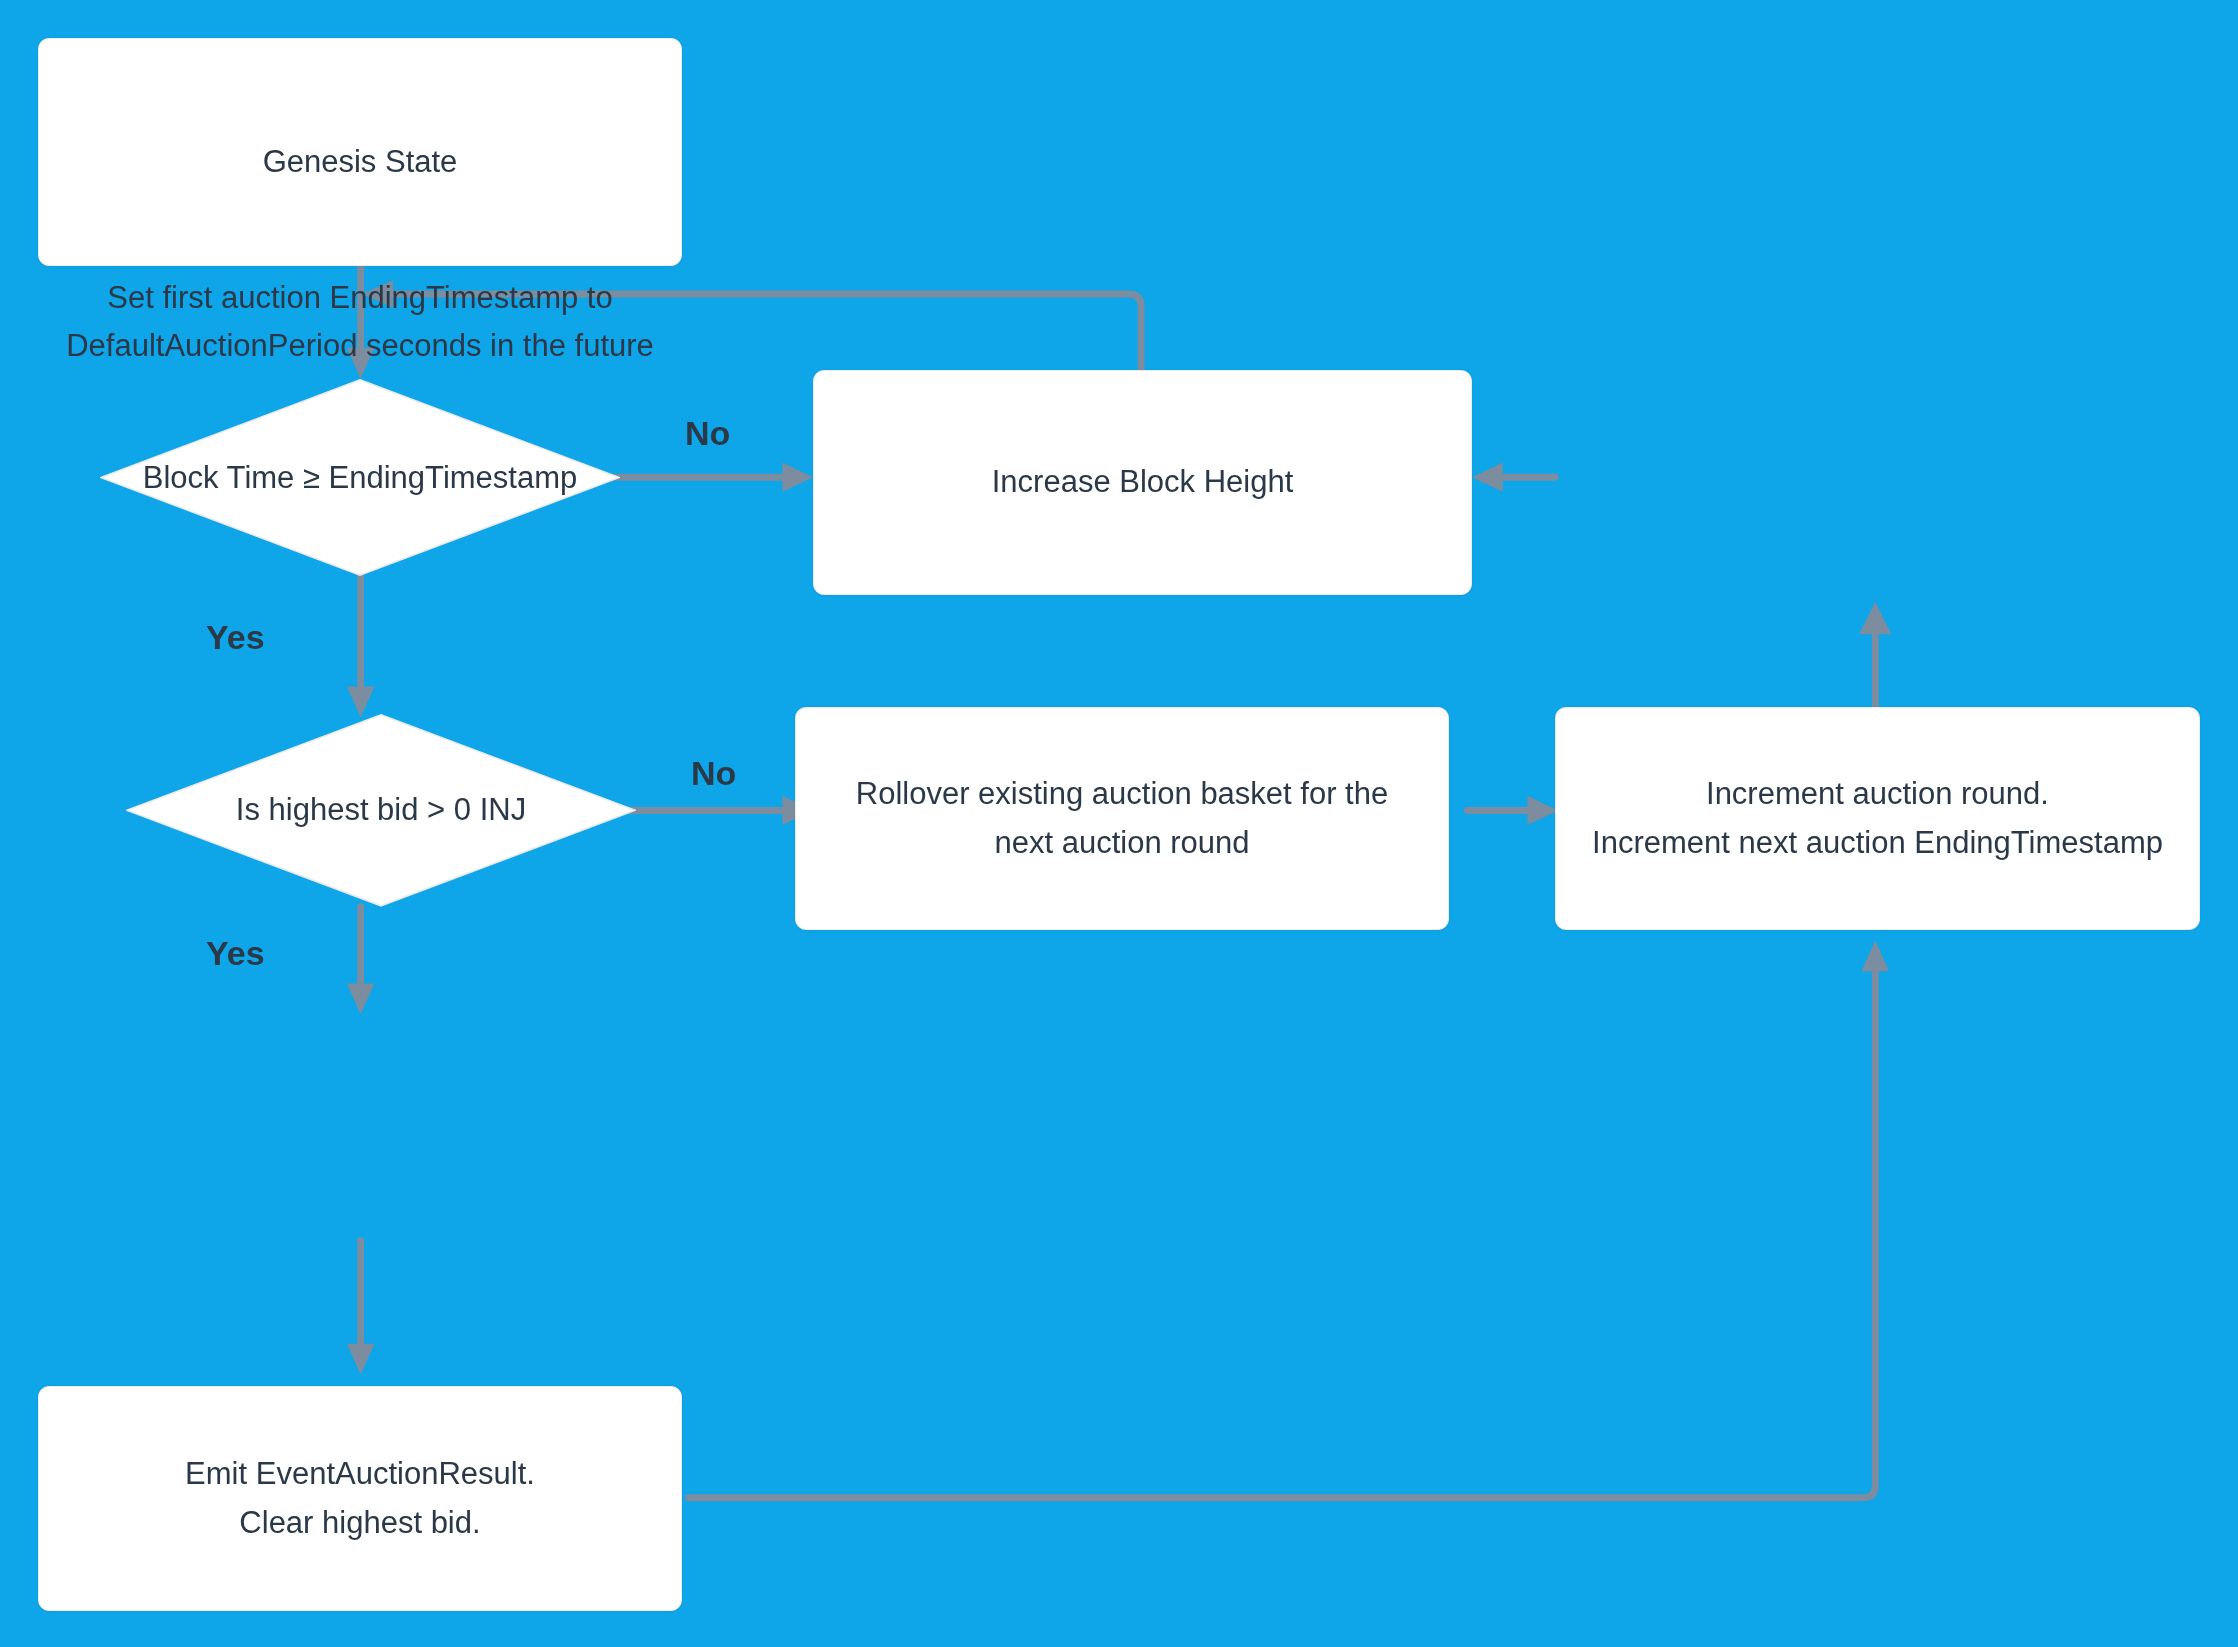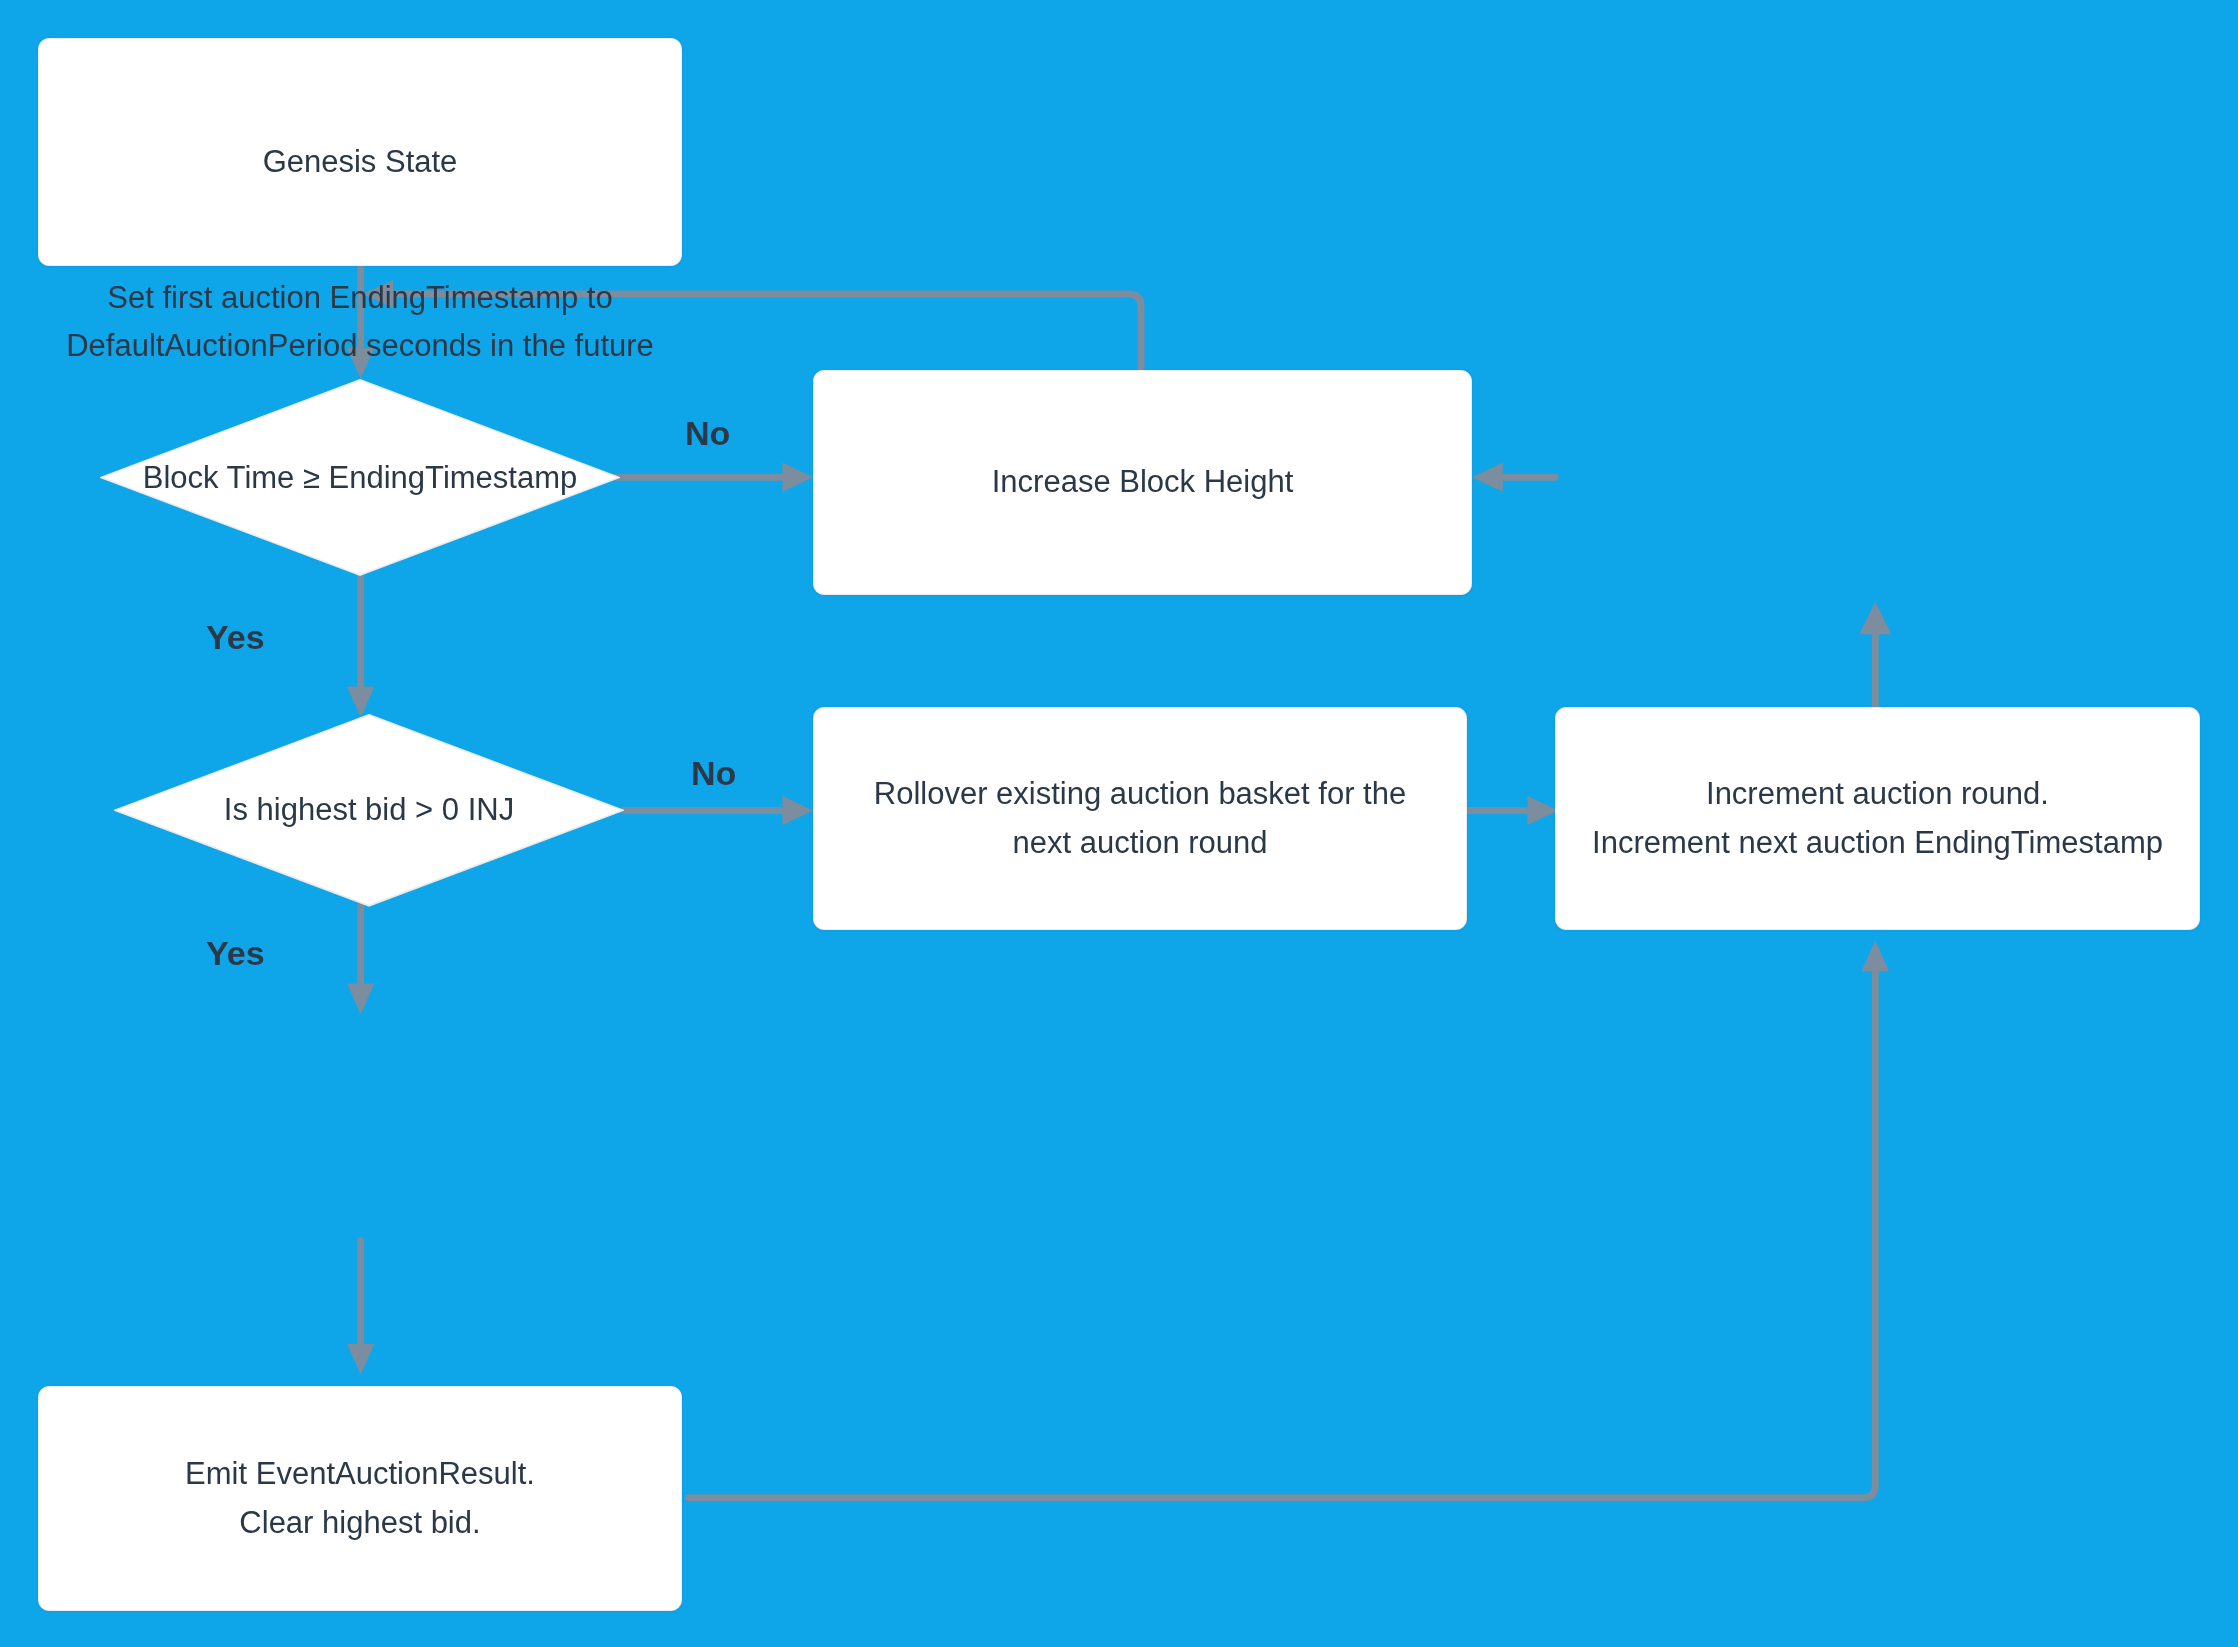--- a/index.html
+++ b/index.html
@@ -147,28 +147,28 @@
       <polygon points="338,1 675,128 338,255 1,128" fill="#ffffff" stroke="#e8eaec" stroke-width="2"></polygon>
     </svg>
     <div class="decision-label">Block Time ≥ EndingTimestamp</div>
   </div>
 
   <div class="node" style="left:813px; top:370px; width:659px; height:225px;">
     <span>Increase Block Height</span>
   </div>
 
 
-  <div class="decision-wrap" style="left:114px; top:714px; width:510px; height:192px;">
+  <div class="decision-wrap" style="left:126px; top:714px; width:510px; height:192px;">
     <svg class="decision-shape" viewBox="0 0 662 250" preserveAspectRatio="none">
       <polygon points="331,1 661,125 331,249 1,125" fill="#ffffff" stroke="#e8eaec" stroke-width="2"></polygon>
     </svg>
     <div class="decision-label">Is highest bid &gt; 0 INJ</div>
   </div>
 
-  <div class="node" style="left:813px; top:707px; width:654px; height:223px;">
+  <div class="node" style="left:795px; top:707px; width:654px; height:223px;">
     <span>Rollover existing auction basket for the
 next auction round</span>
   </div>
 
   <div class="node" style="left:1555px; top:707px; width:645px; height:223px;">
     <span>Increment auction round.
 Increment next auction EndingTimestamp</span>
   </div>
 
 

